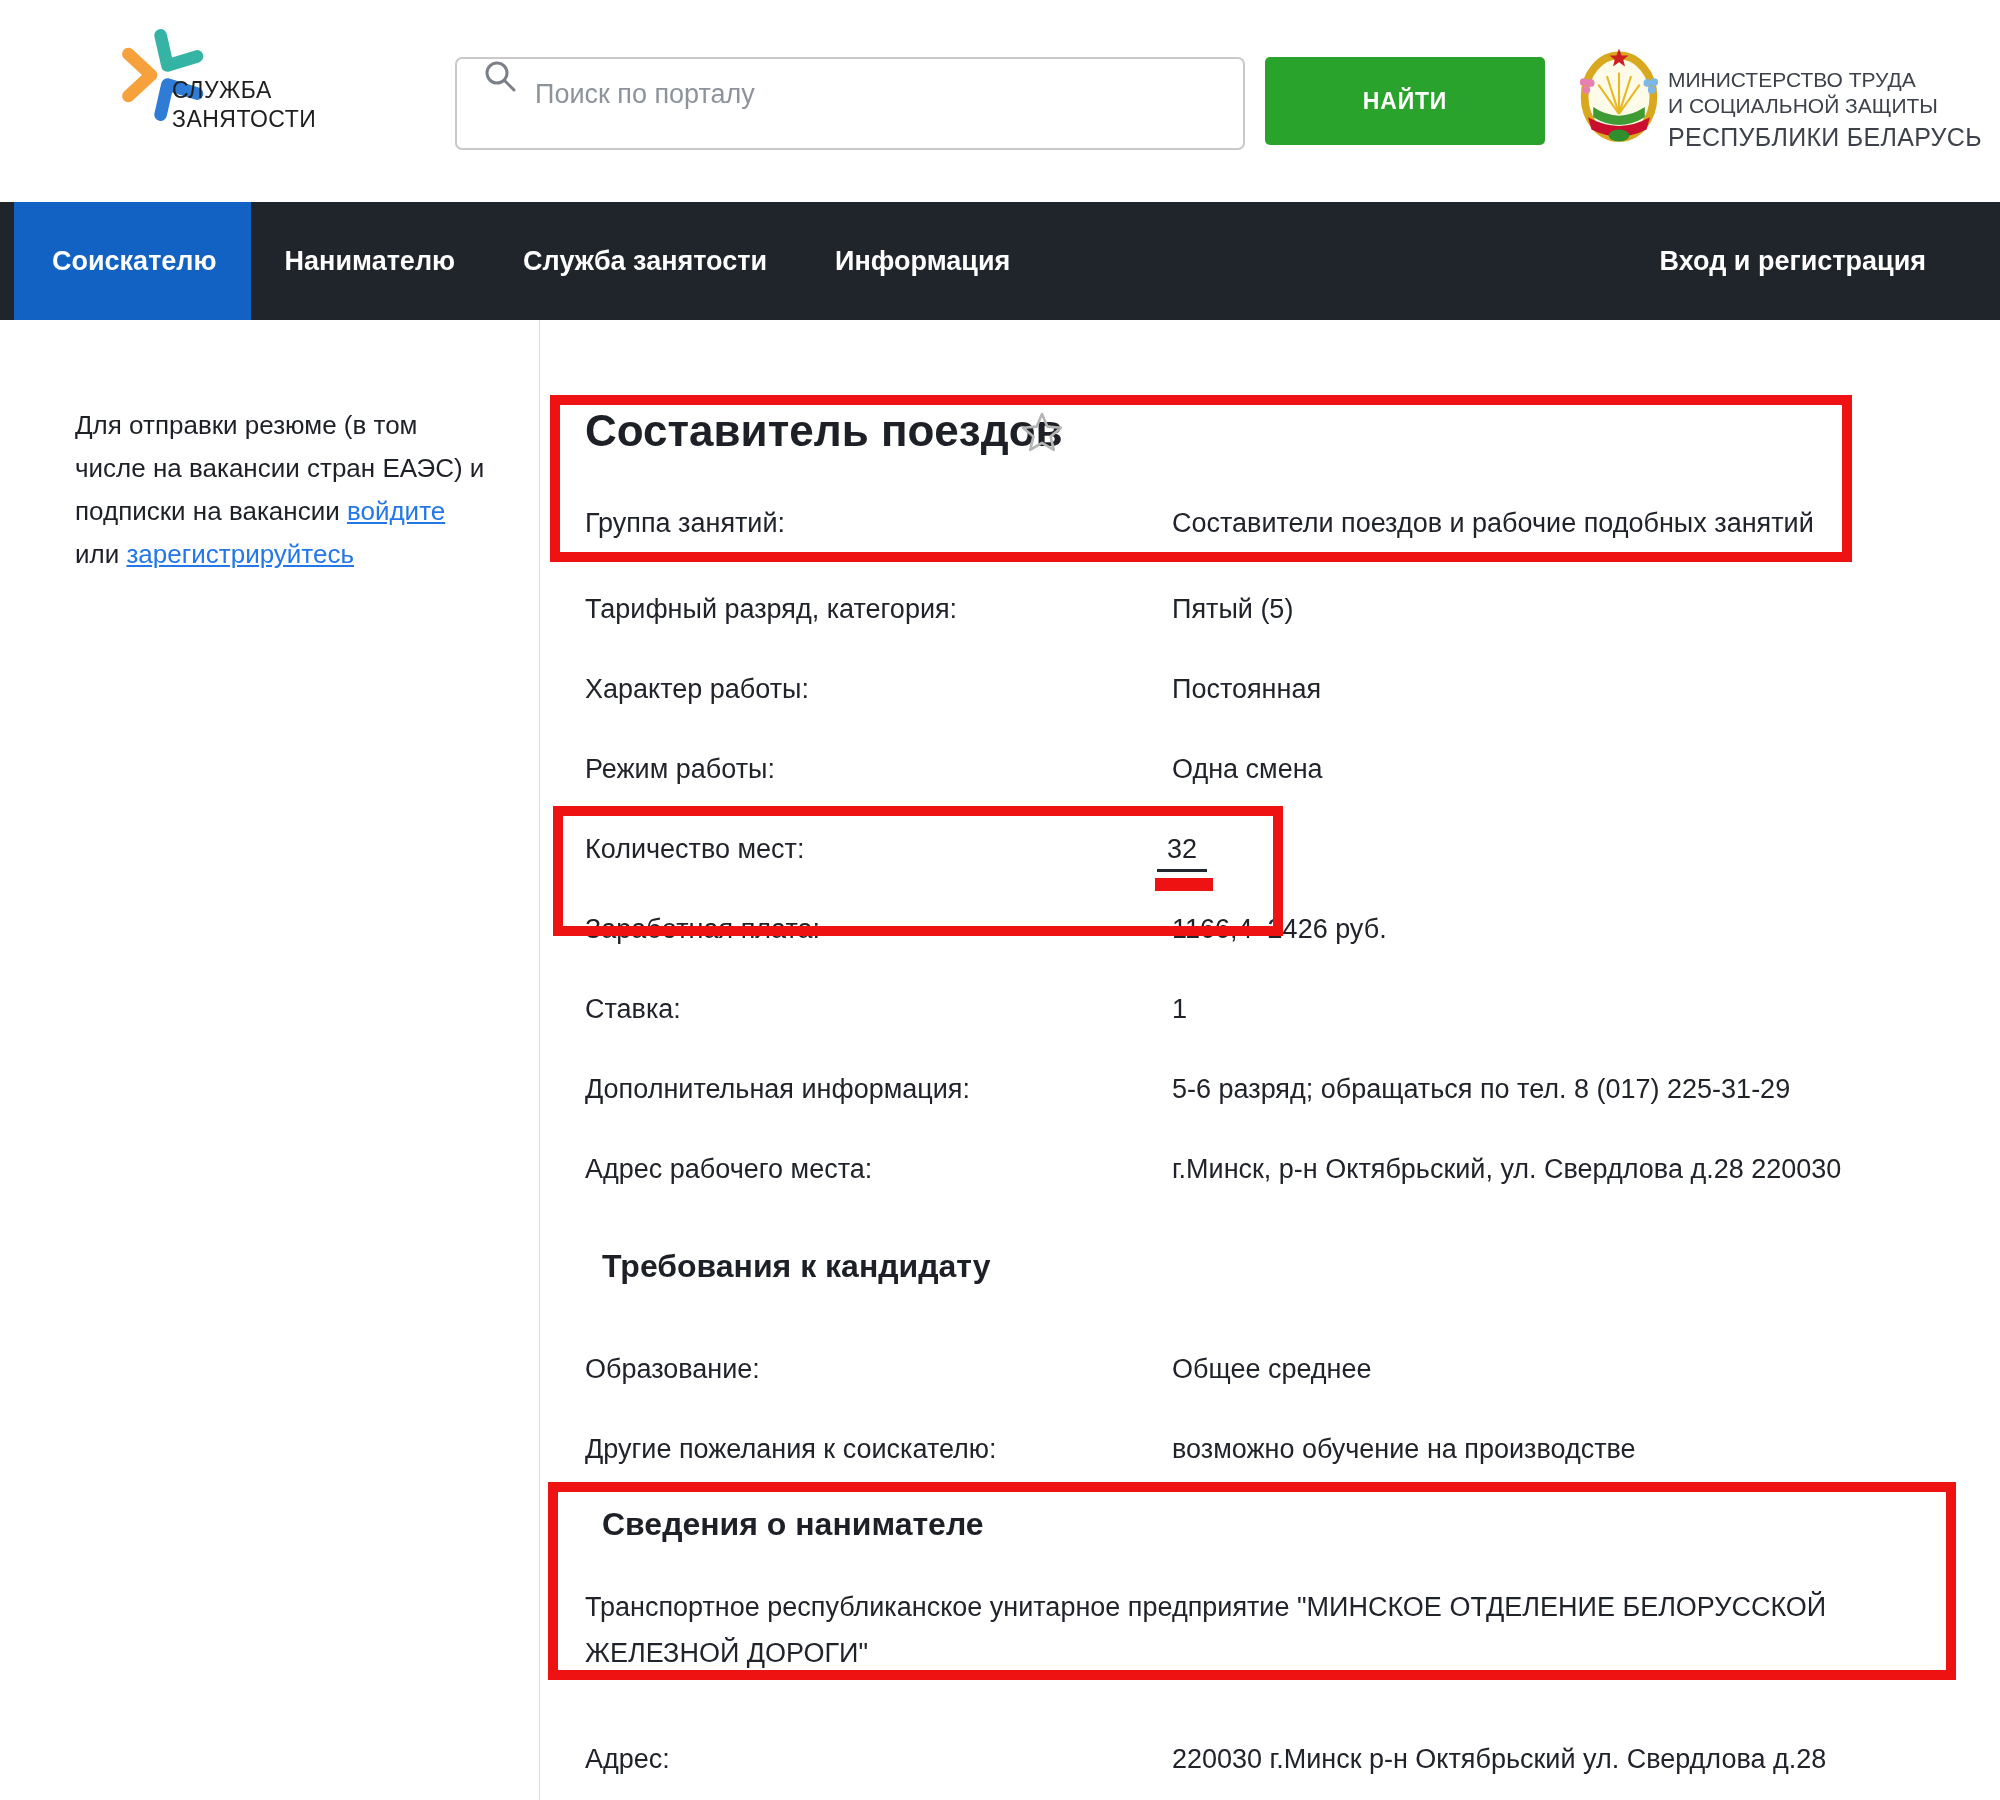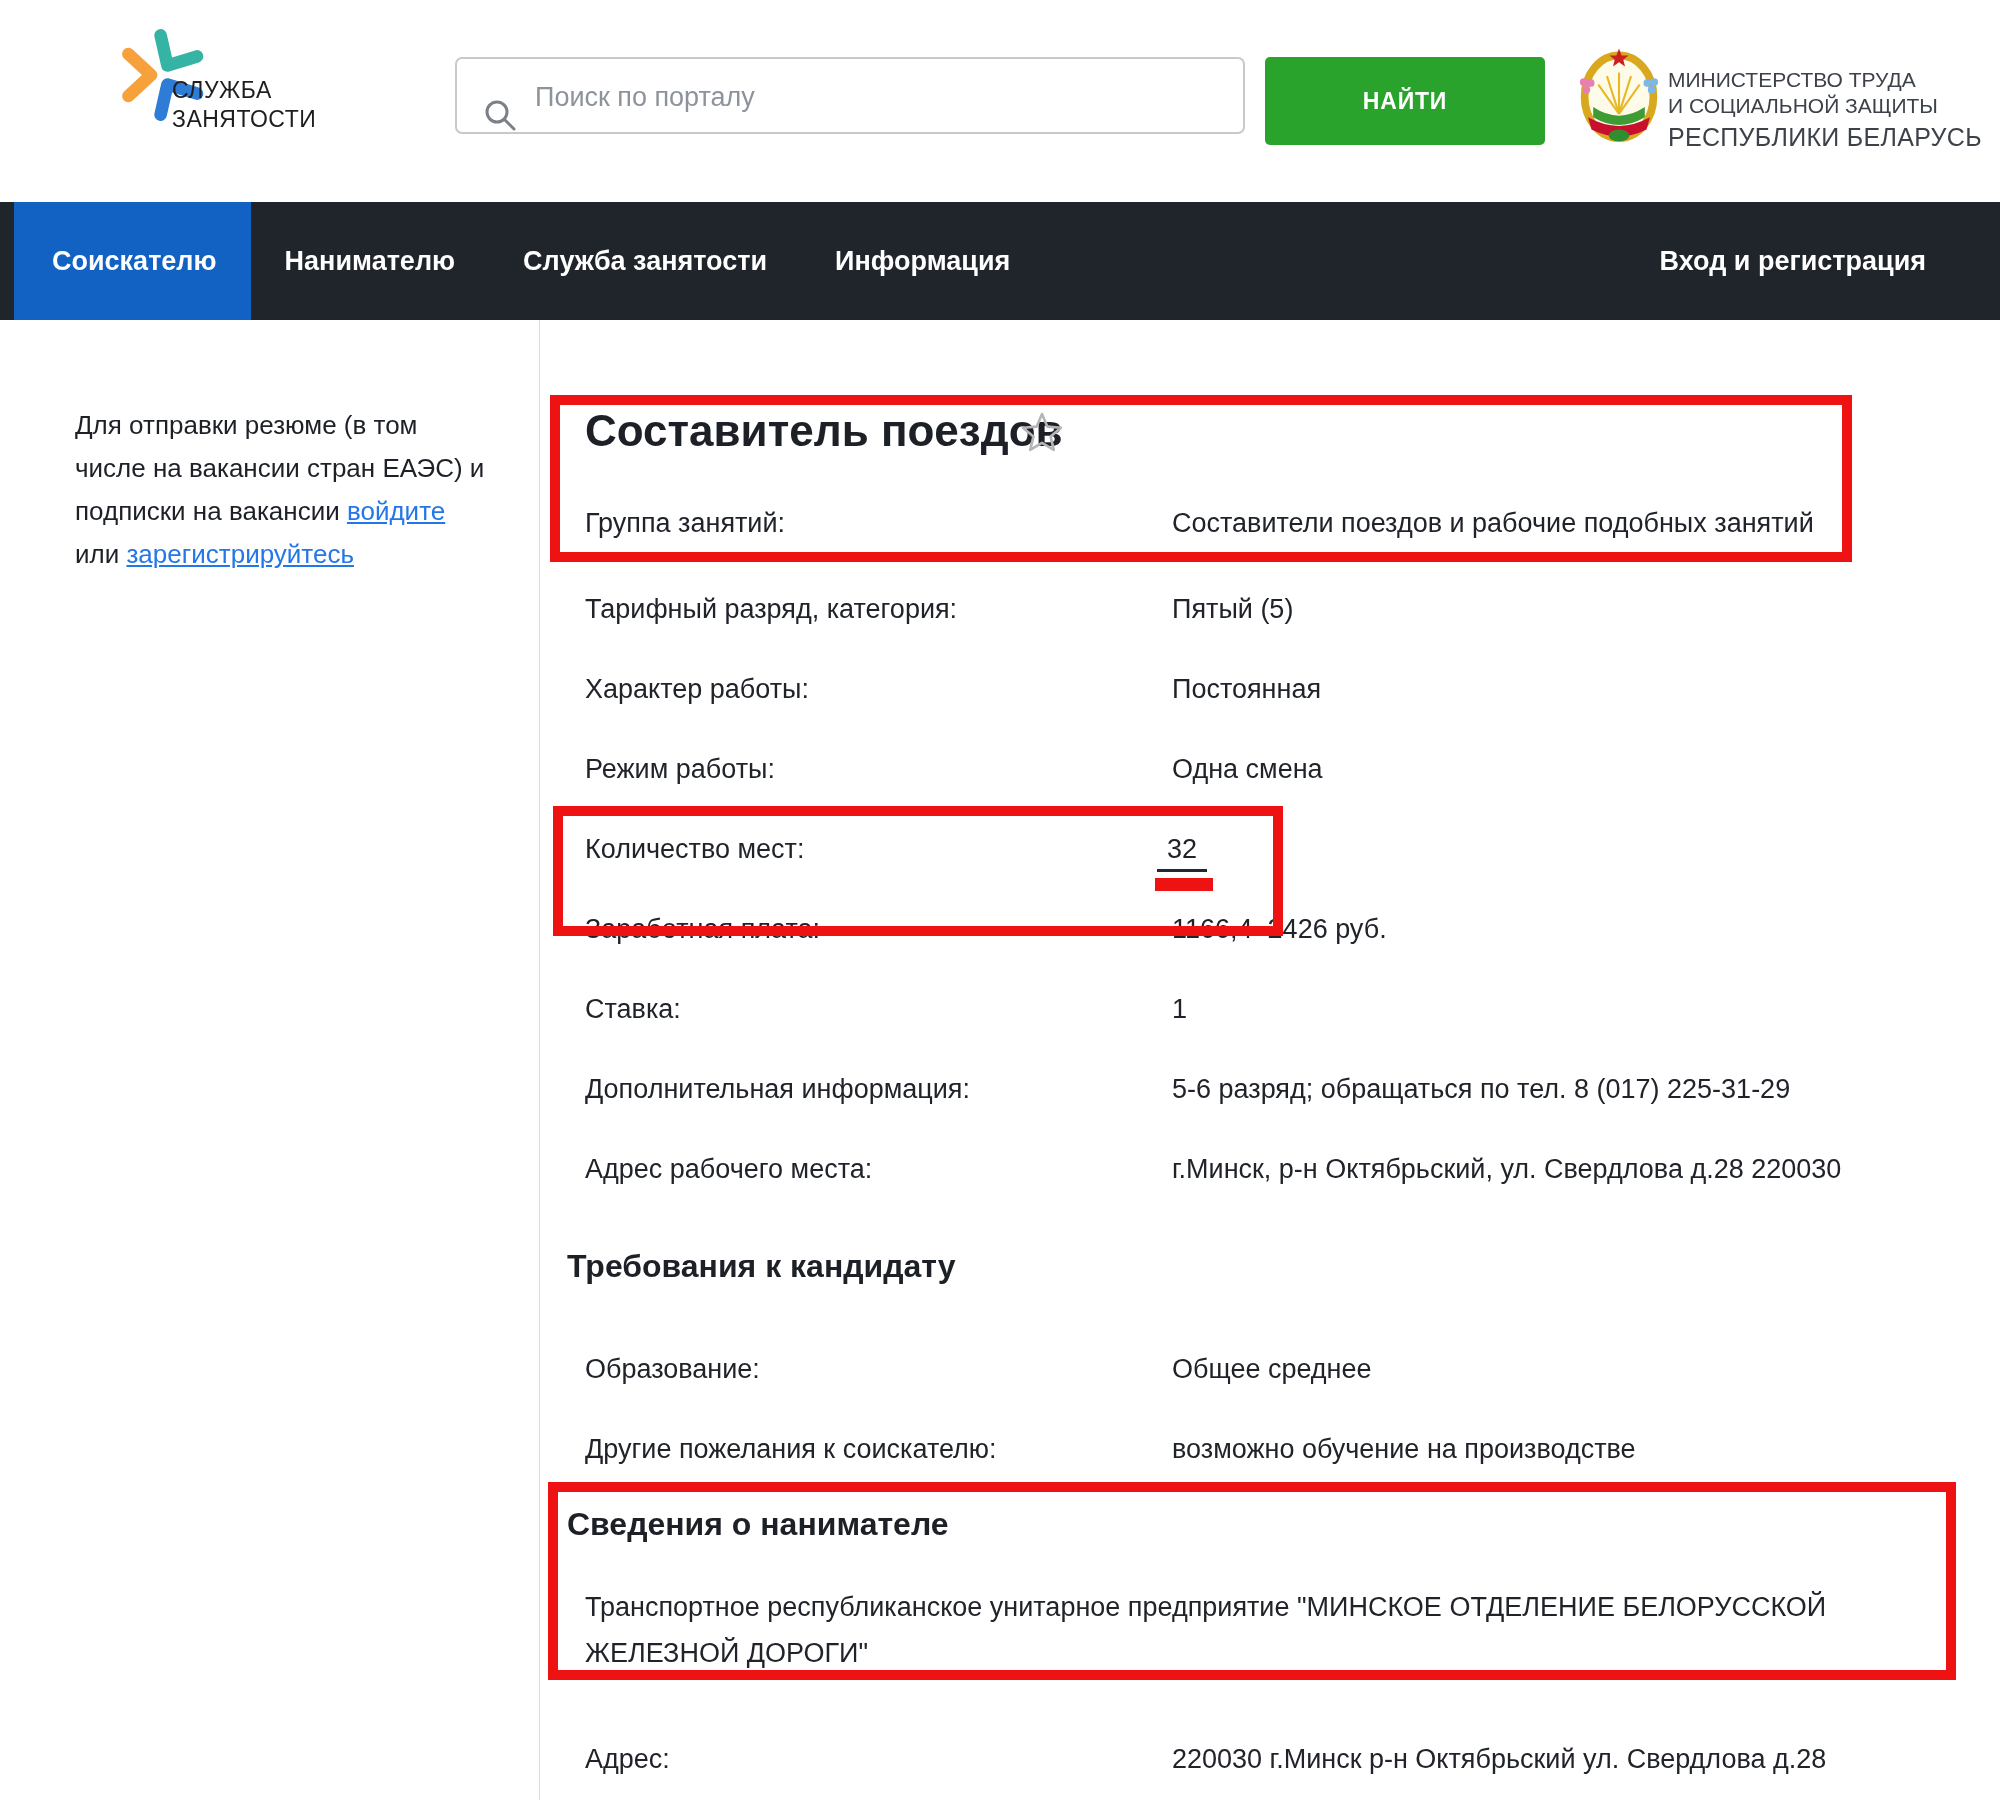--- a/index.html
+++ b/index.html
@@ -4,22 +4,22 @@
 <style>
   * { margin:0; padding:0; box-sizing:border-box; }
   html,body { width:2000px; height:1800px; background:#fff;
     font-family:"Liberation Sans", sans-serif; color:#1d2127; }
   #page { position:relative; width:2000px; height:1800px; overflow:hidden; background:#fff; }
 
   
   .logo-mark { position:absolute; left:120px; top:28px; width:84px; height:94px; }
   .logo-text { position:absolute; left:172px; top:76px; font-size:23px; font-weight:400;
     color:#1e1e1e; line-height:29px; letter-spacing:0.5px; }
-  .search-box { position:absolute; left:455px; top:57px; width:790px; height:77px;
-    border:2px solid #c9c9c9; border-radius:7px; background:#fff; display:flex; align-items:flex-end; }
+  .search-box { position:absolute; left:455px; top:57px; width:790px; height:93px;
+    border:2px solid #c9c9c9; border-radius:7px; background:#fff; display:flex; align-items:flex-start; }
   .search-icon { margin-left:26px; width:34px; height:34px; flex:0 0 auto; }
   .search-input { border:none; outline:none; flex:1; height:70px; margin-left:18px; margin-right:10px;
     font-size:27px; color:#333; font-family:"Liberation Sans", sans-serif; }
   .search-input::placeholder { color:#8d939b; }
   .find-btn { position:absolute; left:1265px; top:57px; width:280px; height:88px; border:none;
     background:#29a32b; color:#fff; font-size:23px; font-weight:700; letter-spacing:0.8px;
     border-radius:5px; cursor:pointer; font-family:"Liberation Sans", sans-serif; }
   .arms { position:absolute; left:1576px; top:40px; width:86px; height:110px; }
   .ministry { position:absolute; left:1668px; top:52px; color:#3d424a;margin-top:15px; }
   .ministry .m-small { font-size:21px; line-height:26px; font-weight:400; }
@@ -39,21 +39,21 @@
   .sidebar { position:absolute; left:75px; top:404px; width:430px; font-size:26px;
     line-height:43px; color:#1d2127; }
   .link { color:#2377e8; text-decoration:underline; cursor:pointer; }
 
   .vacancy-title { position:absolute; left:585px; top:406px; font-size:44px; font-weight:700; color:#1d2127; }
   .fav-star { position:absolute; left:1020px; top:410px; width:44px; height:44px; cursor:pointer; }
 
   .row { position:absolute; left:585px; width:1370px; font-size:27px; color:#20242a; line-height:34px; }
   .row .label { position:absolute; left:0; top:0; }
   .row .value { position:absolute; left:587px; top:0; width:780px; }
-  .section-heading { position:absolute; left:567px; font-size:32px; font-weight:700; color:#1d2127; }
+  .section-heading { position:absolute; left:602px; font-size:32px; font-weight:700; color:#1d2127; }
 
   .count-value { display:inline-block; margin-left:-15px; padding:0 10px 3px 10px;
     border-bottom:3px solid #23272e; }
 
   .employer-name { position:absolute; left:585px; top:1584px; width:1315px; font-size:27px;
     line-height:46px; color:#20242a; }
 
   
   .ann { position:absolute; border:10px solid #ee1212; pointer-events:none; z-index:50; }
   .ann-bar { position:absolute; background:#ee1212; pointer-events:none; z-index:50; }

